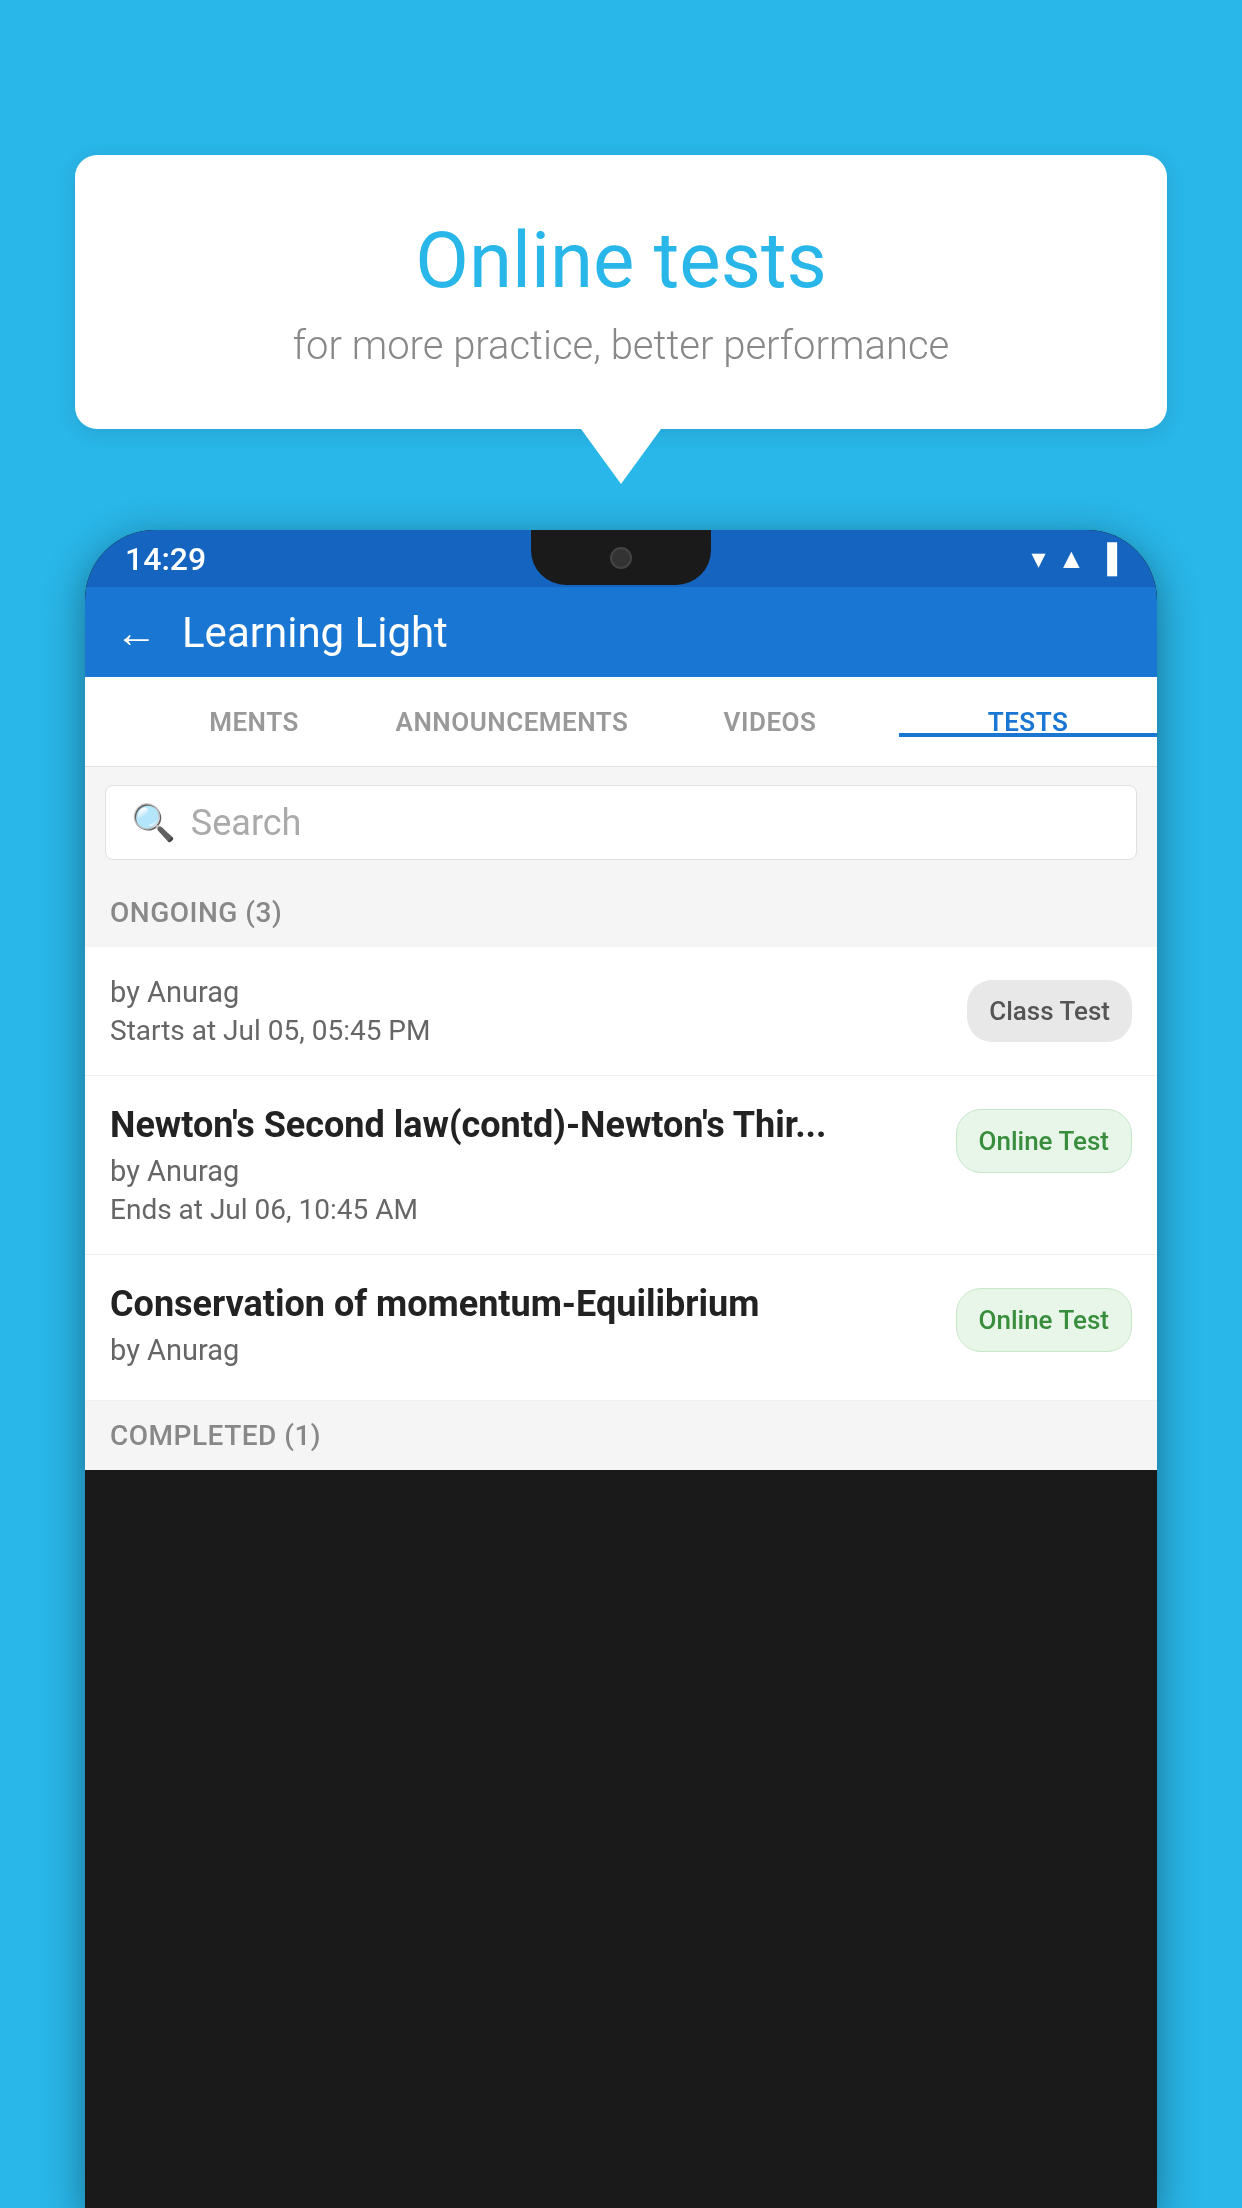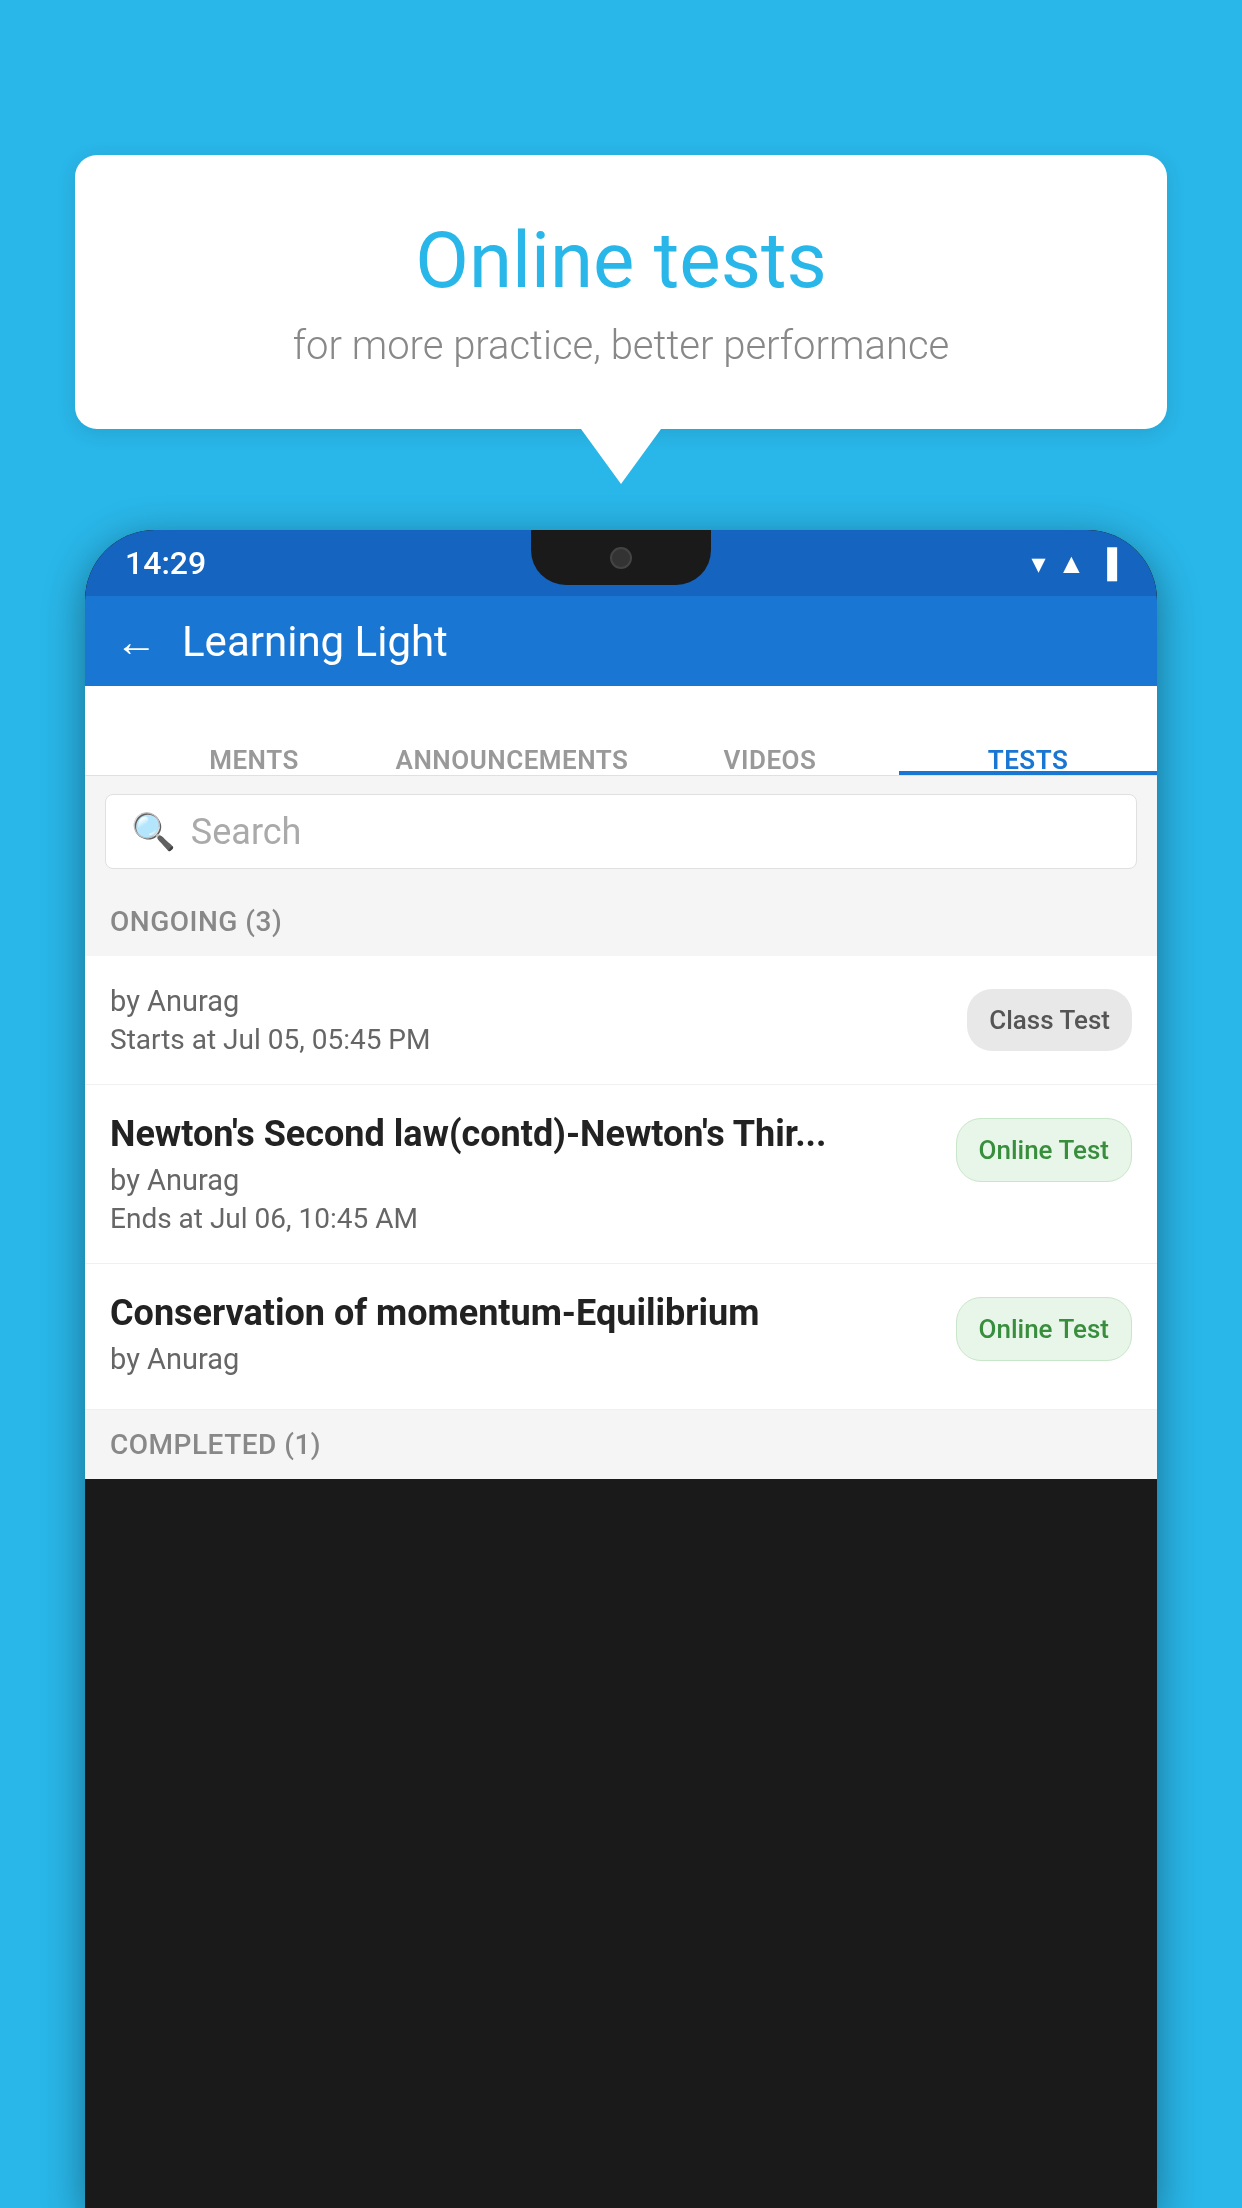--- a/index.html
+++ b/index.html
@@ -55,21 +55,21 @@
       bottom: 0;
       background: #1a1a1a;
       border-radius: 70px 70px 0 0;
       overflow: hidden;
       box-shadow: 0 10px 40px rgba(0,0,0,0.4);
     }
 
     
     .status-bar {
       background: #1565C0;
-      height: 66px;
+      height: 57px;
       display: flex;
       align-items: center;
       justify-content: space-between;
       padding: 8px 40px;
       position: relative;
     }
     .status-time {
       color: white;
       font-size: 32px;
       font-weight: 500;
@@ -123,21 +123,21 @@
       color: white;
       font-size: 42px;
       font-weight: 400;
     }
 
     
     .tabs-bar {
       background: white;
       height: 90px;
       display: flex;
-      align-items: flex-end;
+      align-items: center;
       border-bottom: 1px solid #e0e0e0;
       overflow: hidden;
       padding-left: 40px;
     }
     .tab-item {
       flex: 1;
       display: flex;
       align-items: center;
       justify-content: center;
       font-size: 26px;

